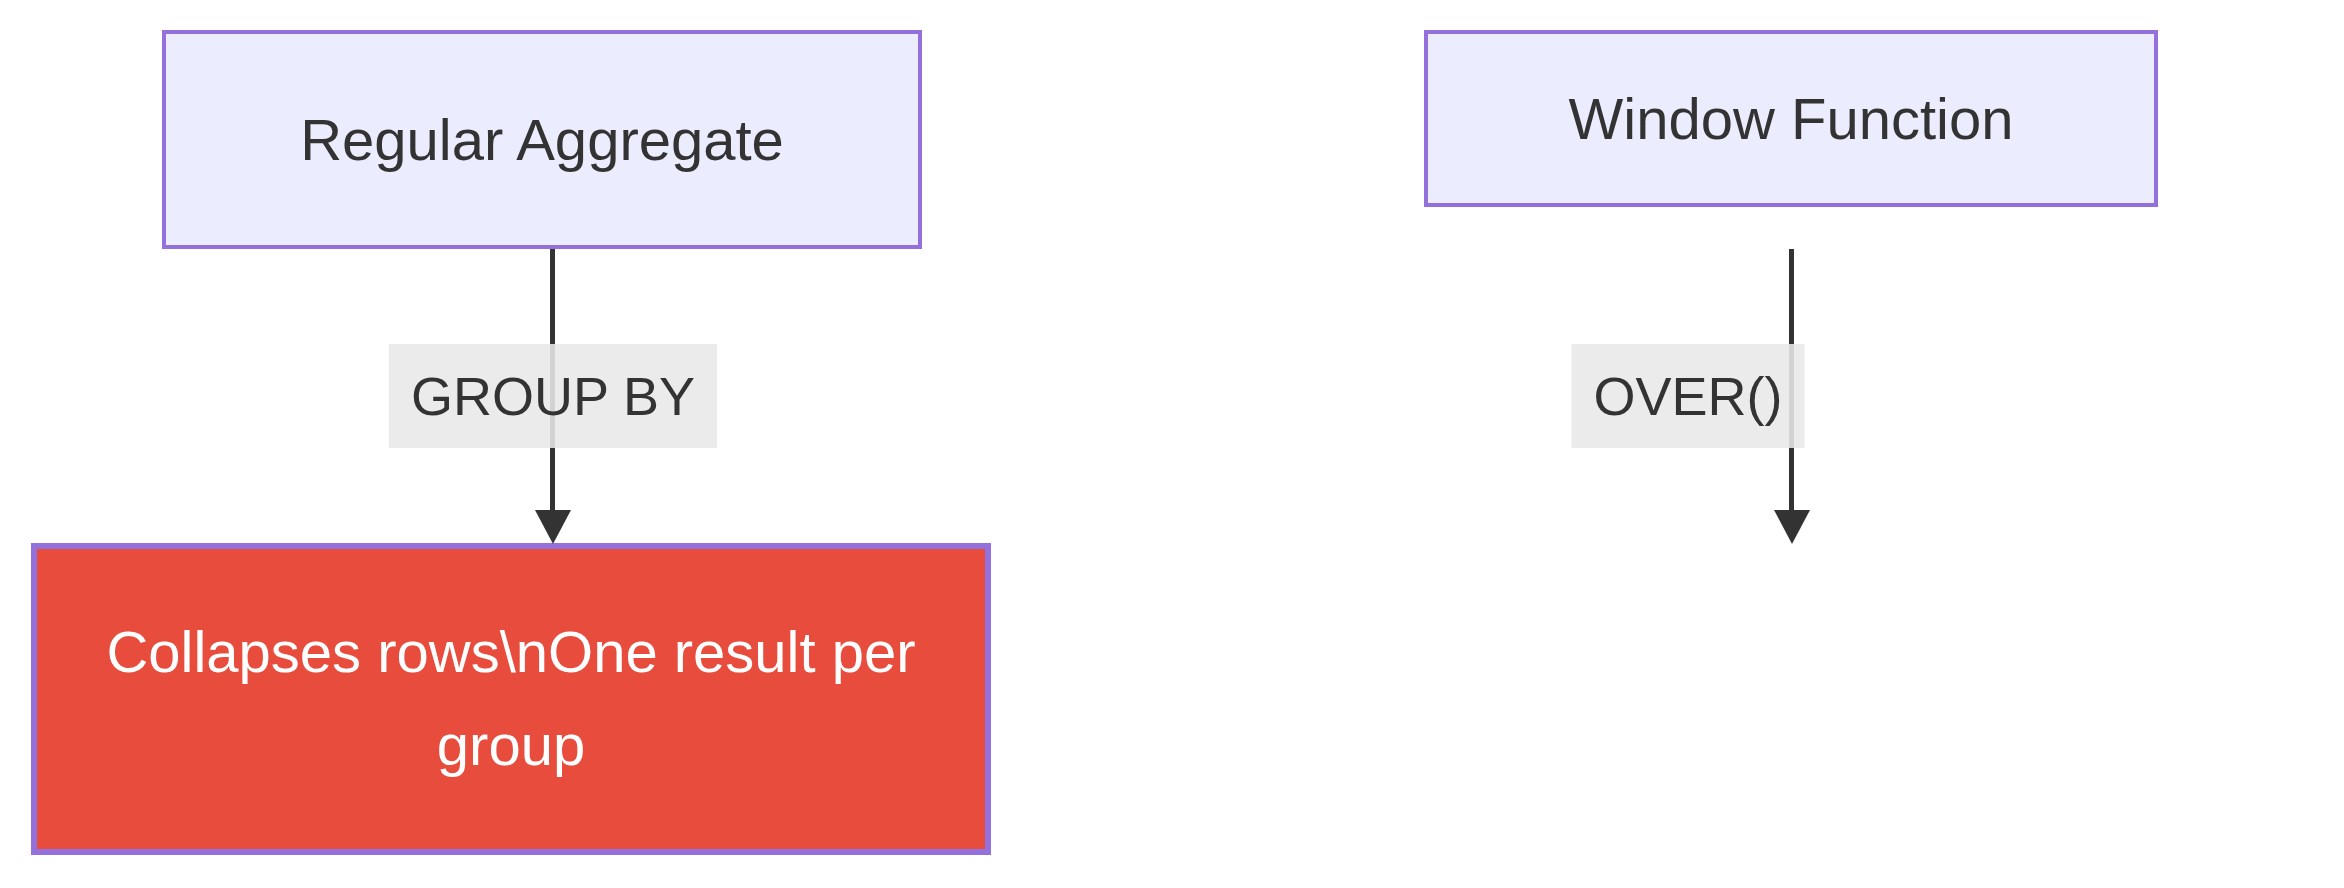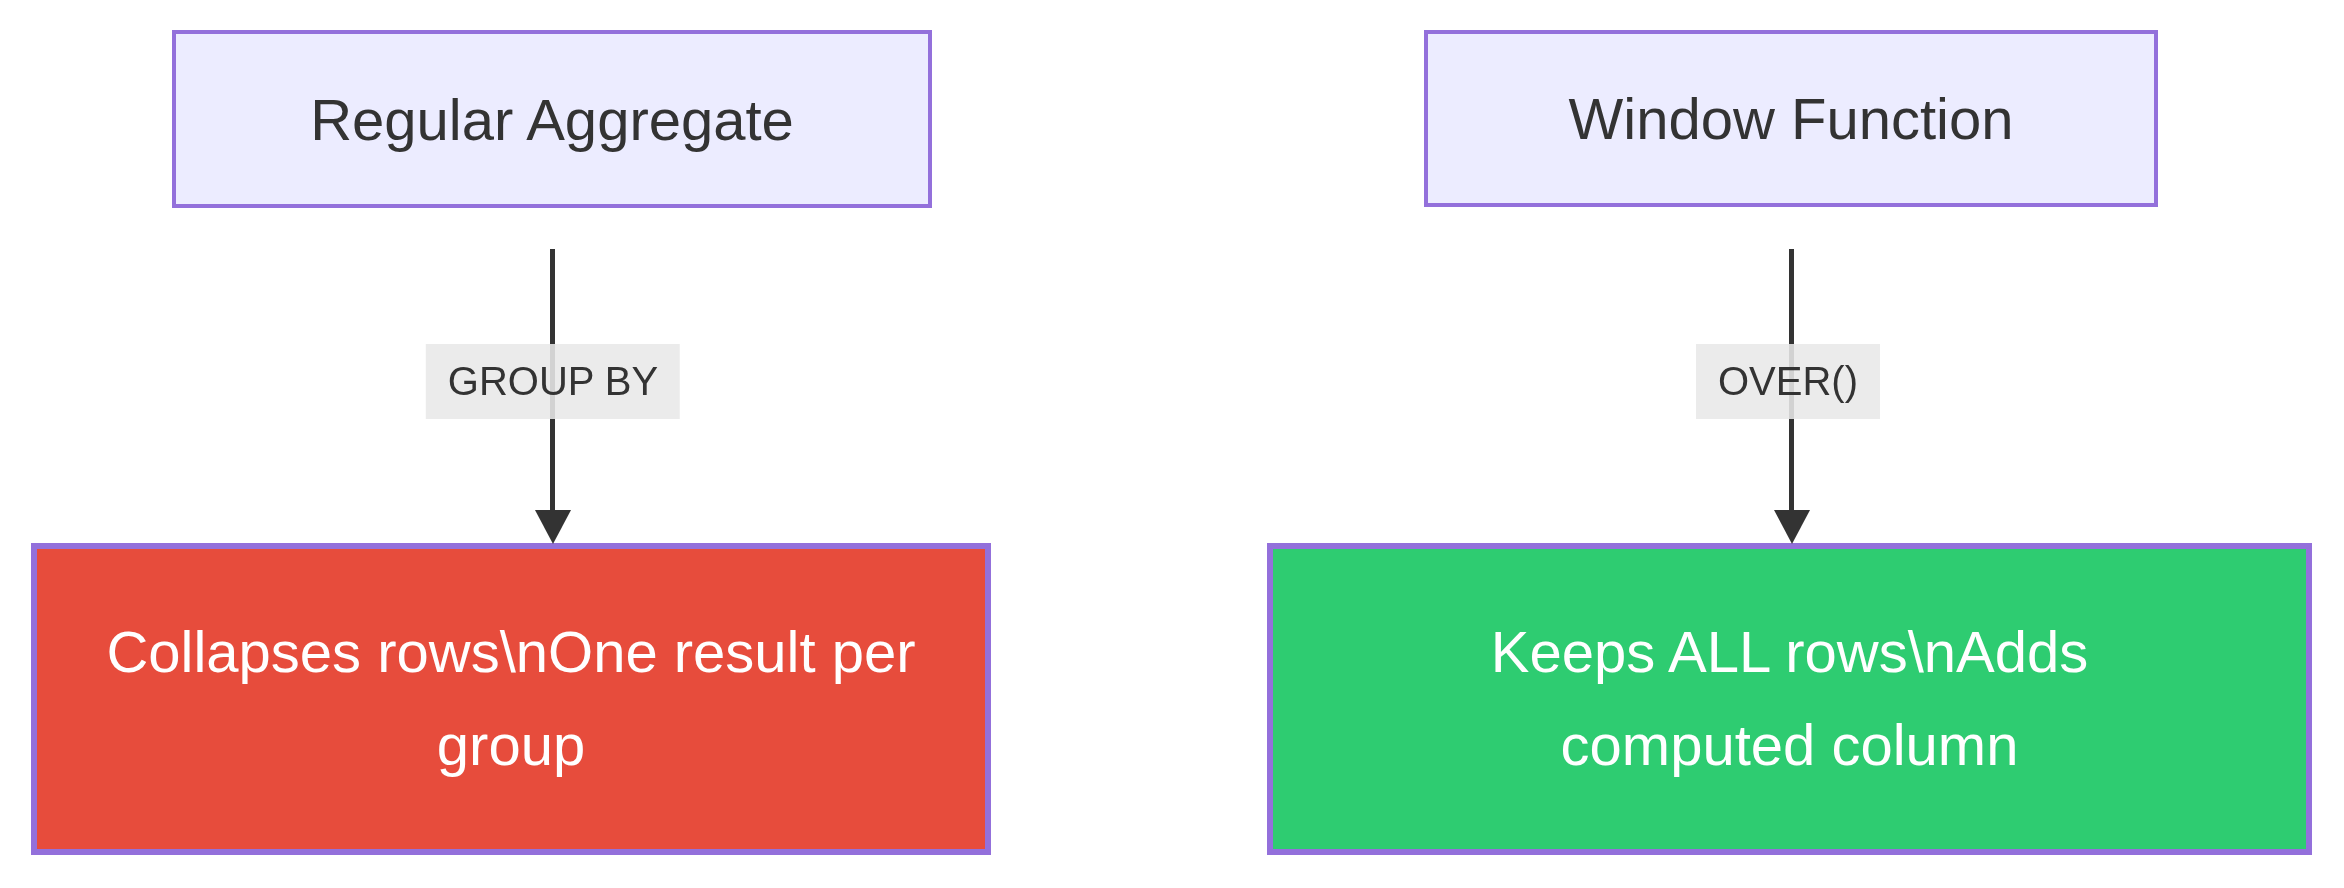--- a/index.html
+++ b/index.html
@@ -32,21 +32,21 @@
   }
   .node-result {
     border: 6px solid var(--node-border);
     color: var(--text-light);
     font-size: 58px;
     line-height: 1.6;
   }
   .node-red   { background: var(--red-fill); }
   .node-green { background: var(--green-fill); }
 
-  #node-regular-aggregate { left: 172px;  top: 30px;  width: 760px;  height: 178px; }
+  #node-regular-aggregate { left: 162px;  top: 30px;  width: 760px;  height: 219px; }
   #node-window-function   { left: 1424px; top: 30px;  width: 734px;  height: 177px; }
   #node-collapses         { left: 31px;   top: 543px; width: 960px; height: 312px; }
   #node-keeps             { left: 1267px; top: 543px; width: 1045px; height: 312px; }
 
   #node-collapses .node-label { max-width: 845px; }
   #node-keeps .node-label     { max-width: 705px; }
 
   
   .edge-line {
     position: absolute;
@@ -67,36 +67,36 @@
     z-index: 1;
   }
   #arrowhead-left  { left: 535px;  top: 510px; }
   #arrowhead-right { left: 1774px; top: 510px; }
 
   
   .edge-label {
     position: absolute;
     top: 344px;
     transform: translateX(-50%);
-    padding: 15px 22px;
-    font-size: 40px;
+    padding: 21px 22px;
+    font-size: 54px;
     color: var(--text-dark);
     white-space: nowrap;
     z-index: 2;
   }
   .edge-label::before {
     content: "";
     position: absolute;
     inset: 0;
     background: var(--label-bg);
     opacity: 0.88;
     z-index: -1;
   }
   #edge-label-left  { left: 553px; }
-  #edge-label-right { left: 1788px; }
+  #edge-label-right { left: 1688px; }
 </style>
 </head>
 <body>
 
 <div class="canvas">
 
   <div class="node node-plain" id="node-regular-aggregate">
     <span class="node-label">Regular Aggregate</span>
   </div>
 
@@ -109,17 +109,14 @@
   </div>
 
   <div class="node node-plain" id="node-window-function">
     <span class="node-label">Window Function</span>
   </div>
 
   <div class="edge-line" id="edge-line-right"></div>
   <div class="arrowhead" id="arrowhead-right"></div>
   <div class="edge-label" id="edge-label-right">OVER()</div>
 
-  <div class="node node-result node-green" id="node-keeps">
-    <span class="node-label">Keeps ALL rows\nAdds computed column</span>
-  </div>
 
 </div>
 
 </body></html>

